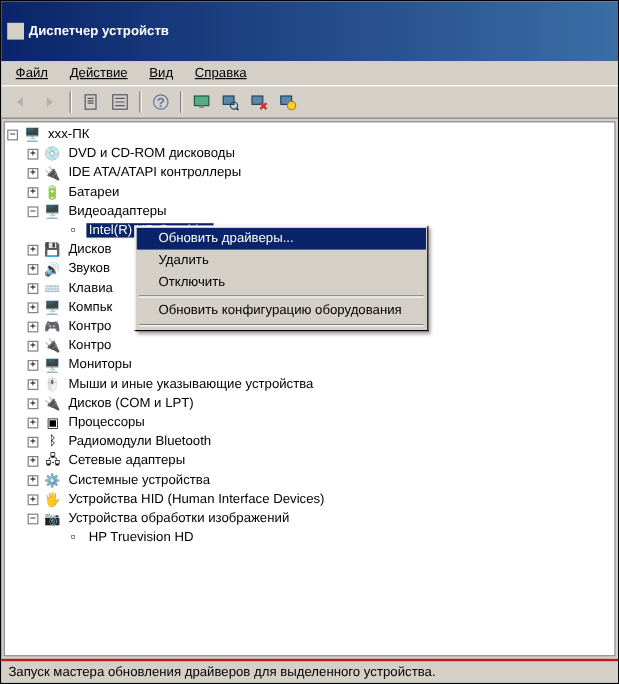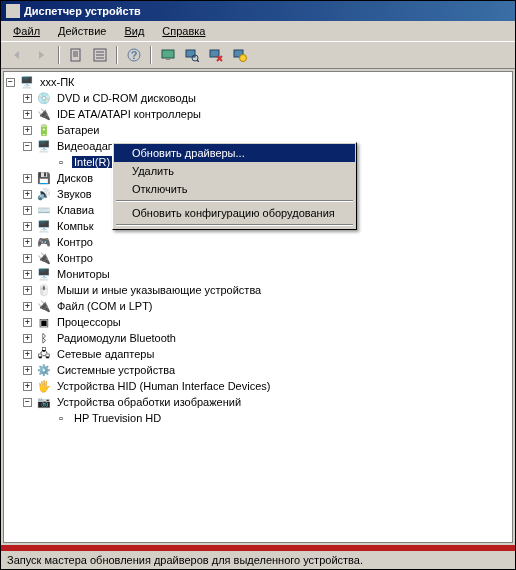--- a/index.html
+++ b/index.html
@@ -1,51 +1,51 @@
 <!DOCTYPE html>
 <html><head>
 <meta charset="utf-8">
 <style>
 * { margin: 0; padding: 0; box-sizing: border-box; font-family: Tahoma, Arial, sans-serif; font-size: 11px; }
 body { width: 516px; height: 570px; background: #d4d0c8; display: flex; flex-direction: column; border: 1px solid #000; }
-.titlebar { background: linear-gradient(to right, #0a246a, #3a6ea5); color: #fff; padding: 3px 5px; font-weight: bold; display: flex; align-items: center; gap: 4px; }
+.titlebar { background: linear-gradient(to right, #0a246a, #3a6ea5); color: #fff; padding: 18px 5px; font-weight: bold; display: flex; align-items: center; gap: 4px; }
 .titlebar-icon { width: 14px; height: 14px; background: #d4d0c8; display: inline-block; }
 .menubar { background: #d4d0c8; padding: 2px 4px; display: flex; gap: 2px; align-items: flex-end; }
 .menu-item { padding: 2px 8px; cursor: default; }
 .toolbar { background: #d4d0c8; padding: 3px 6px; border-top: 1px solid #fff; border-bottom: 1px solid #808080; display: flex; align-items: center; gap: 2px; }
 .tool-btn { width: 22px; height: 20px; border: 1px solid transparent; display: flex; align-items: center; justify-content: center; color: #666; }
 .tool-btn.enabled { color: #000; }
 .tool-sep { width: 2px; height: 18px; border-left: 1px solid #808080; border-right: 1px solid #fff; margin: 0 3px; }
 .tree-area { flex: 1; background: #fff; border: 1px solid #808080; margin: 2px; overflow: hidden; position: relative; }
 .tree { padding: 2px; }
 .node { display: flex; align-items: center; height: 16px; white-space: nowrap; }
 .exp { width: 9px; height: 9px; border: 1px solid #808080; background: #fff; margin-right: 4px; display: flex; align-items: center; justify-content: center; font-size: 8px; line-height: 1; cursor: pointer; color: #000; font-family: monospace; }
 .exp-blank { width: 9px; height: 9px; margin-right: 4px; }
 .ico { width: 16px; height: 14px; margin-right: 3px; display: flex; align-items: center; justify-content: center; font-size: 11px; }
 .lbl { padding: 0 2px; }
 .lbl.selected { background: #0a246a; color: #fff; }
 .indent { width: 17px; display: inline-block; height: 16px; }
 .ctx-menu { position: absolute; background: #d4d0c8; border: 1px solid #000; border-top-color:#fff; border-left-color:#fff; box-shadow: 2px 2px 3px rgba(0,0,0,0.4); z-index: 100; min-width: 235px; padding: 1px; }
 .ctx-item { padding: 3px 20px 3px 18px; cursor: default; }
 .ctx-item.highlighted { background: #0a246a; color: #fff; }
 .ctx-sep { height: 1px; margin: 2px 2px; border-top: 1px solid #808080; border-bottom: 1px solid #fff; }
-.statusbar { background: #d4d0c8; border-top: 6px solid #b91c1c; padding: 3px 6px; }
+.statusbar { background: #d4d0c8; border-top: 2px solid #b91c1c; padding: 3px 6px; }
 svg { display: block; }
 </style>
 </head>
 <body>
 
 <div class="titlebar">
   <span class="titlebar-icon"></span>
   <span>Диспетчер устройств</span>
 </div>
 
 <div class="menubar">
   <div class="menu-item"><span style="text-decoration:underline">Файл</span></div>
-  <div class="menu-item"><span style="">Действие</span></div>
+  <div class="menu-item"><span style="text-decoration:underline">Действие</span></div>
   <div class="menu-item"><span style="text-decoration:underline">Вид</span></div>
   <div class="menu-item"><span style="text-decoration:underline">Справка</span></div>
 </div>
 
 <div class="toolbar">
   <div class="tool-btn">
       <svg width="14" height="12">
         <path d="M8 2 L3 6 L8 10 Z" fill="#b0b0b0"></path>
       </svg>
     </div>
@@ -190,21 +190,21 @@
         <div class="node">
           <span class="indent"></span>
           <span class="exp">+</span>
           <span class="ico">🖱️</span>
           <span class="lbl">Мыши и иные указывающие устройства</span>
         </div>
         <div class="node">
           <span class="indent"></span>
           <span class="exp">+</span>
           <span class="ico">🔌</span>
-          <span class="lbl">Файл (COM и LPT)</span>
+          <span class="lbl">Дисков (COM и LPT)</span>
         </div>
         <div class="node">
           <span class="indent"></span>
           <span class="exp">+</span>
           <span class="ico">▣</span>
           <span class="lbl">Процессоры</span>
         </div>
         <div class="node">
           <span class="indent"></span>
           <span class="exp">+</span>
@@ -238,21 +238,21 @@
         <div class="node">
           <span class="indent"></span>
           <span class="indent"></span>
           <span class="exp-blank"></span>
           <span class="ico">▫</span>
           <span class="lbl">HP Truevision HD</span>
         </div>
       </div>
   </div>
 
-  <div class="ctx-menu" style="left:108px; top:70px;">
+  <div class="ctx-menu" style="left:108px; top:86px;">
     <div class="ctx-item highlighted">Обновить драйверы...</div>
     <div class="ctx-item">Удалить</div>
     <div class="ctx-item">Отключить</div>
     <div class="ctx-sep"></div>
     <div class="ctx-item">Обновить конфигурацию оборудования</div>
     <div class="ctx-sep"></div>
   </div>
 </div>
 
 <div class="statusbar">

